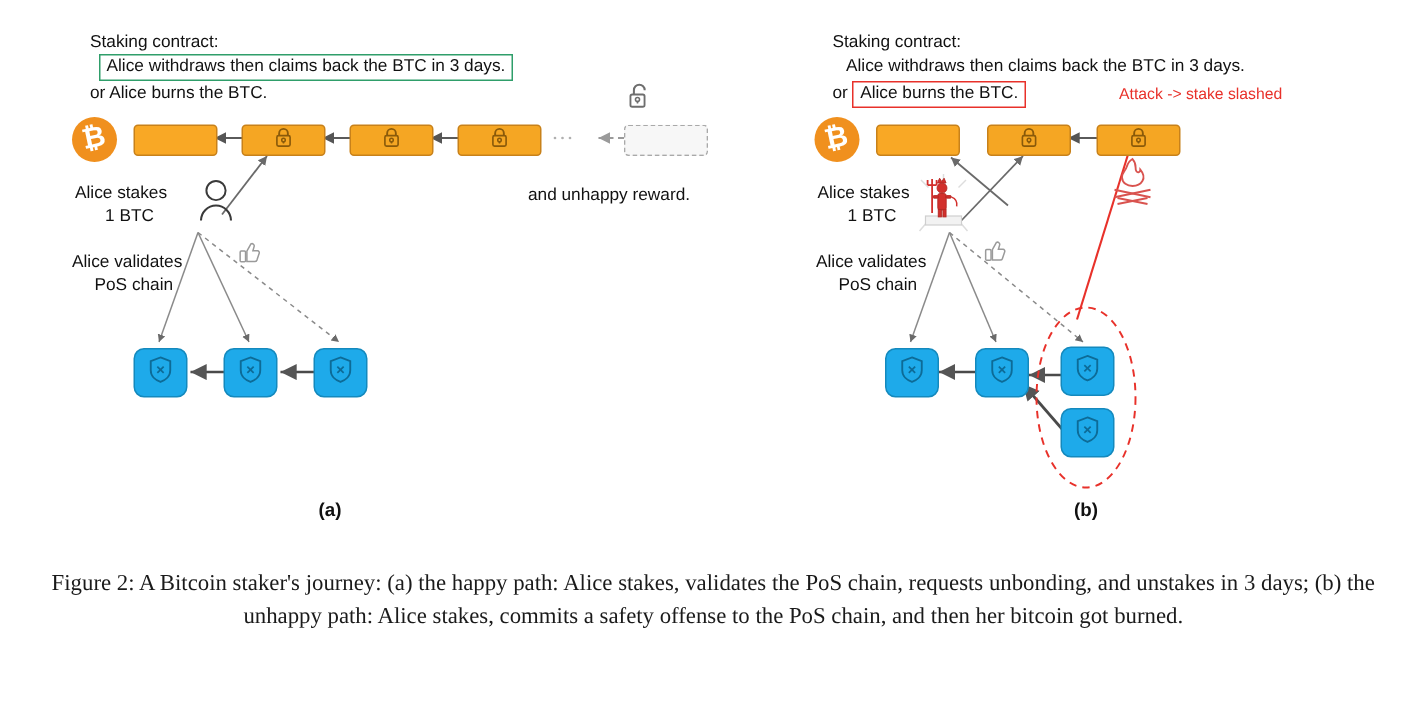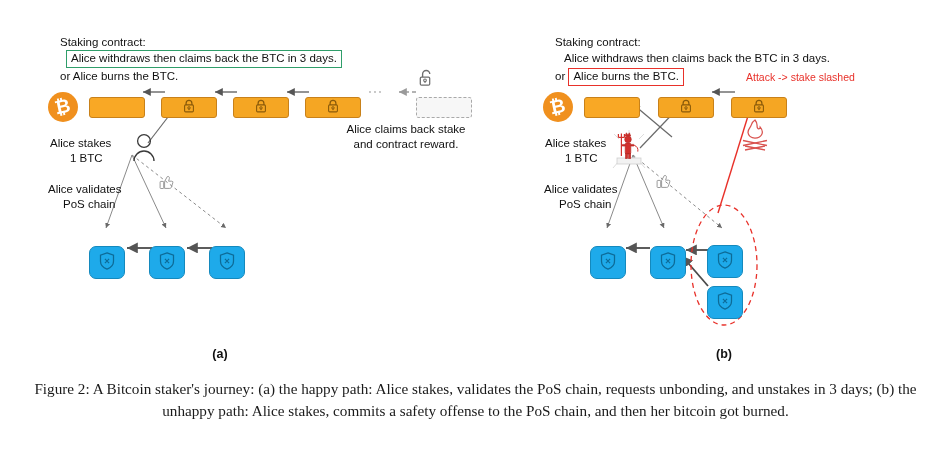--- a/index.html
+++ b/index.html
@@ -2,21 +2,21 @@
 <html><head>
 <meta charset="utf-8">
 <style>
   html,body{margin:0;padding:0;background:#ffffff;}
   body{
     width:945px;height:475px;position:relative;overflow:hidden;
     font-family:"Liberation Sans", sans-serif;
     color:#1a1a1a;
   }
   #figure{position:absolute;left:0;top:0;width:945px;height:475px;}
-  .panel{position:absolute;top:14px;height:365px;}
+  .panel{position:absolute;top:0;height:365px;}
   #panel-a{left:0;width:500px;}
   #panel-b{left:500px;width:445px;}
 
   
   .txt{position:absolute;font-size:11.5px;line-height:15px;color:#111;white-space:nowrap;}
   .txt.center{text-align:center;white-space:normal;}
   .boxed-green{
     border:1.4px solid #2f9e6a;background:#ffffff;
     padding:0px 4px 1px 4px;display:inline-block;
   }
@@ -228,22 +228,21 @@
     <div style="position:absolute;left:159px;top:161px;">
       <svg width="15" height="16" viewBox="0 0 15 16">
         <path d="M5.6 6.4 L8.3 1.6 a1.5 1.5 0 0 1 2.1 1.8 L9.6 6.2 h3.1 a1.2 1.2 0 0 1 1.1 1.6 l-1.5 4.6 a1.6 1.6 0 0 1 -1.5 1 H5.6 z" fill="none" stroke="#9a9a9a" stroke-width="1"></path>
         <rect x="1.1" y="6.4" width="3.6" height="7.1" rx="0.7" fill="none" stroke="#9a9a9a" stroke-width="1"></rect>
       </svg>
     </div>
 
     <div class="txt" style="left:48px;top:168px;">Alice validates</div>
     <div class="txt" style="left:63px;top:183px;">PoS chain</div>
 
-    <div class="txt center" style="left:330px;top:108px;width:152px;">Alice claims back stake</div>
-    <div class="txt center" style="left:330px;top:123px;width:152px;">and contract reward.</div>
+    <div class="txt center" style="left:330px;top:123px;width:152px;">and unhappy reward.</div>
 
     <div class="pos-block" style="left:89px;top:232px;">
       <span class="shield">
         <svg width="17" height="19" viewBox="0 0 17 19">
           <path d="M8.5 1.3 L15 3.7 v6.1 c0 4.2 -3.6 6.8 -6.5 7.8 C5.6 16.6 2 14 2 9.8 V3.7 z" fill="none" stroke="#0d6b97" stroke-width="1.25"></path>
           <path d="M6.4 7.4 L10.6 11.6 M10.6 7.4 L6.4 11.6" stroke="#0d6b97" stroke-width="1.15"></path>
         </svg>
       </span>
     </div>
     <div class="pos-block" style="left:149px;top:232px;">

